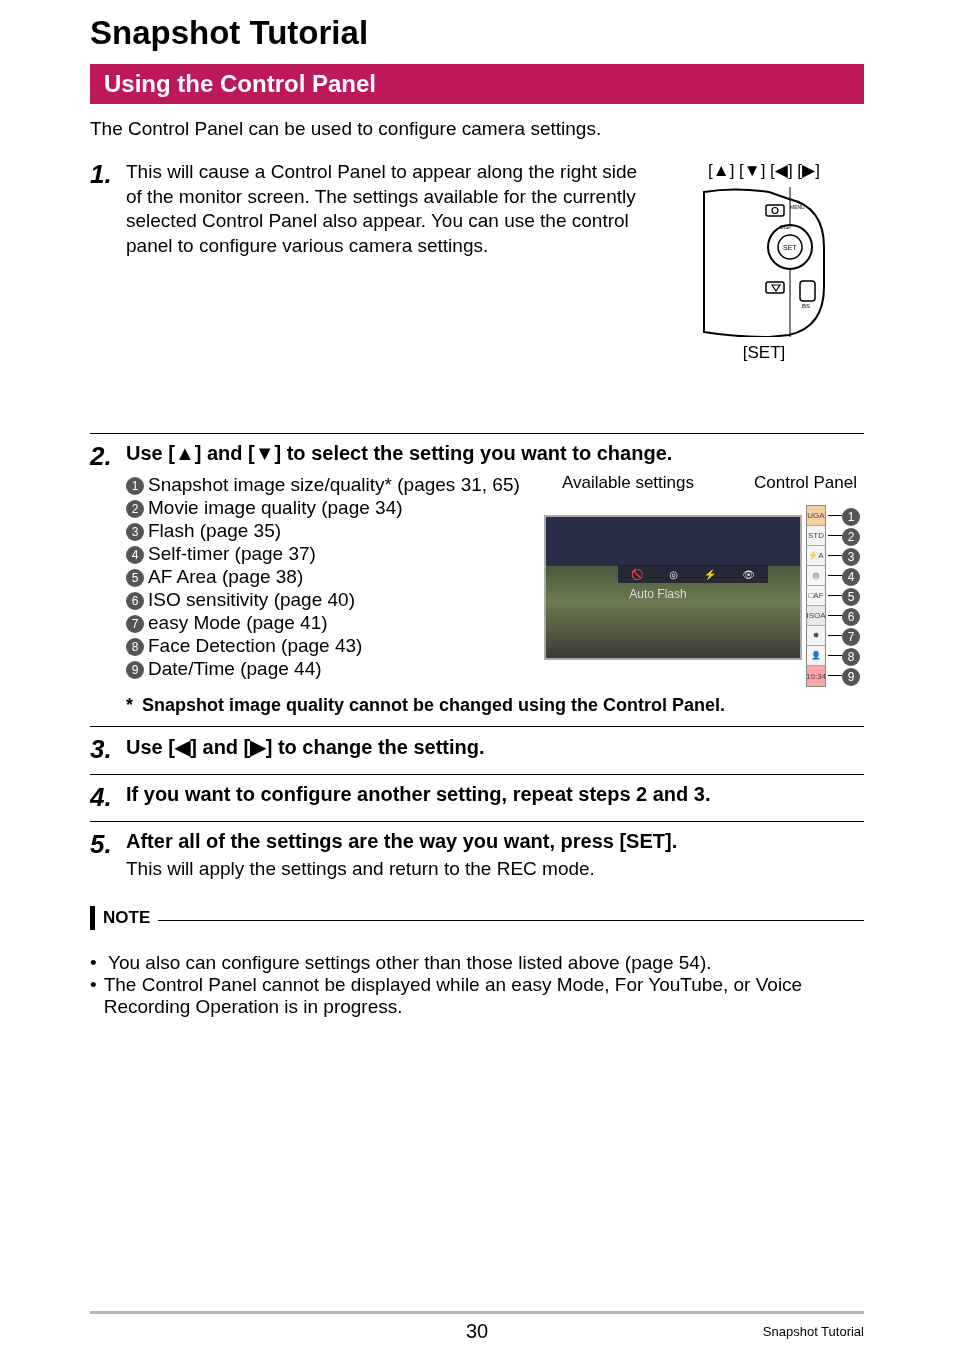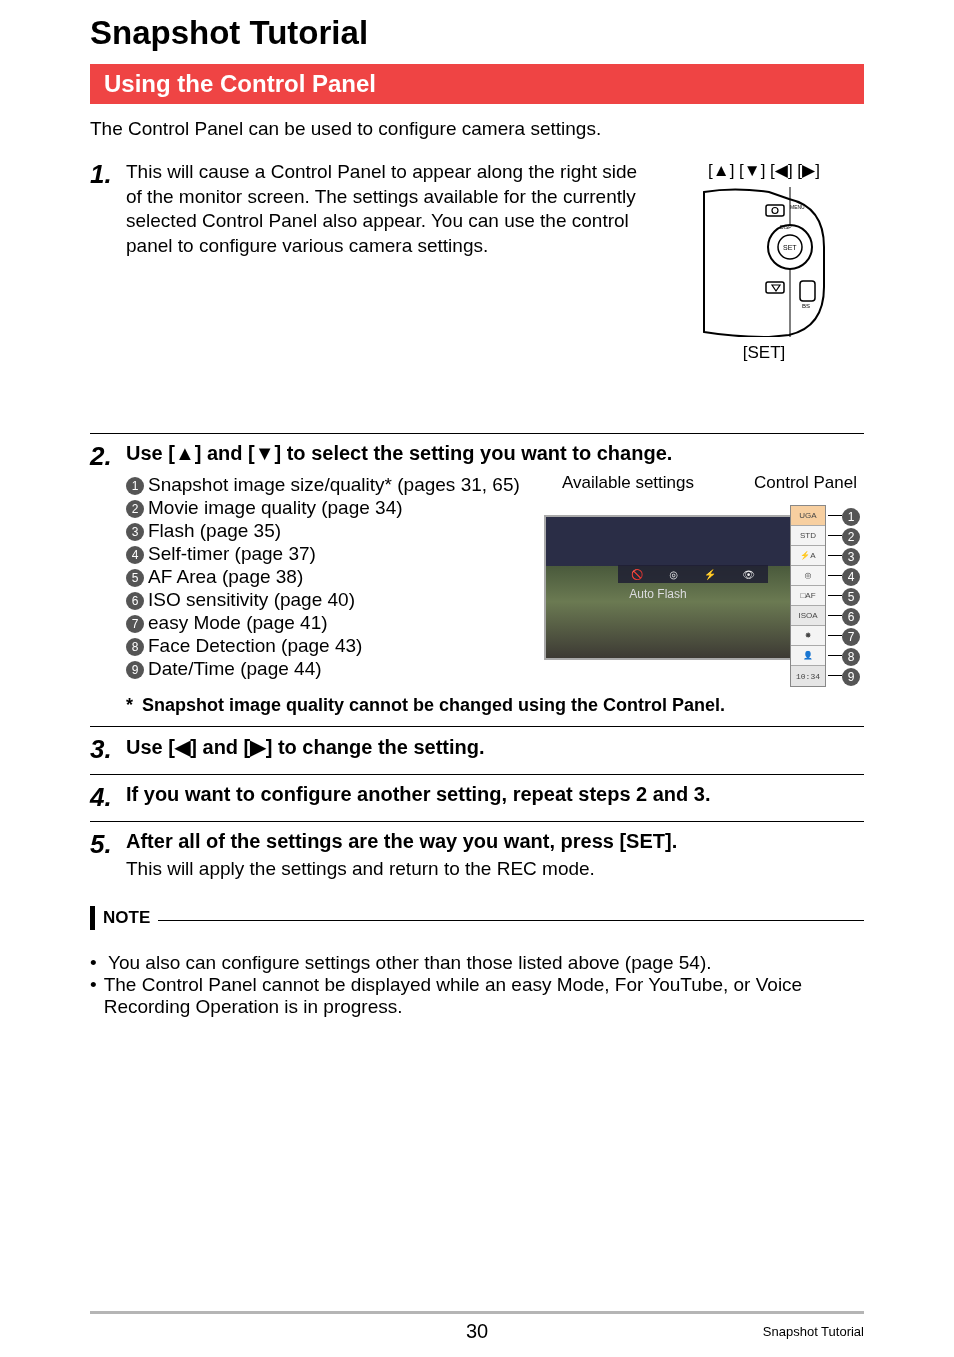--- a/index.html
+++ b/index.html
@@ -14,21 +14,21 @@
     padding: 4px 90px 20px 90px;
     position: relative;
     min-height: 1357px;
   }
   .page-title {
     font-size: 33px;
     font-weight: bold;
     margin: 10px 0 12px 0;
   }
   .section-heading {
-    background: #ef4444;
+    background: #be185d;
     color: #fff;
     font-size: 24px;
     font-weight: bold;
     padding: 6px 14px;
   }
   .intro-text {
     font-size: 19px;
     margin: 14px 0 20px 0;
   }
   .step {
@@ -124,35 +124,35 @@
   .panel-screenshot .caption {
     position: absolute;
     top: 70px; left: 0; right: 30px;
     text-align:center;
     color: #dcdce0;
     font-size: 12px;
   }
   .panel-column {
     position: absolute;
     right: 38px; top: 8px;
-    width: 36px;
+    width: 20px;
     display: flex; flex-direction: column;
     border: 1px solid #888;
     background: #fff;
   }
   .panel-column .cell {
     height: 20px;
     border-bottom: 1px solid #aaa;
     font-size: 8px;
     display:flex; align-items:center; justify-content:center;
     color: #444;
     background: #f4f4f4;
   }
   .panel-column .cell.iso { background:#e8e8e8; }
-  .panel-column .cell.none { border-bottom:none; background:#e5e5e5;font-family:Liberation Mono, monospace; }
+  .panel-column .cell.none { border-bottom:none; background:#fca5a5; }
   .panel-column .cell:first-child { background:#f7cfa0; }
   .leaders {
     position:absolute;
     right: 0; top: 8px;
     height: 180px;
     display:flex; flex-direction:column;
     justify-content:space-between;
     padding: 0 0 2px 0;
   }
   .leaders .ln { display:flex; align-items:center; height:20px; }

